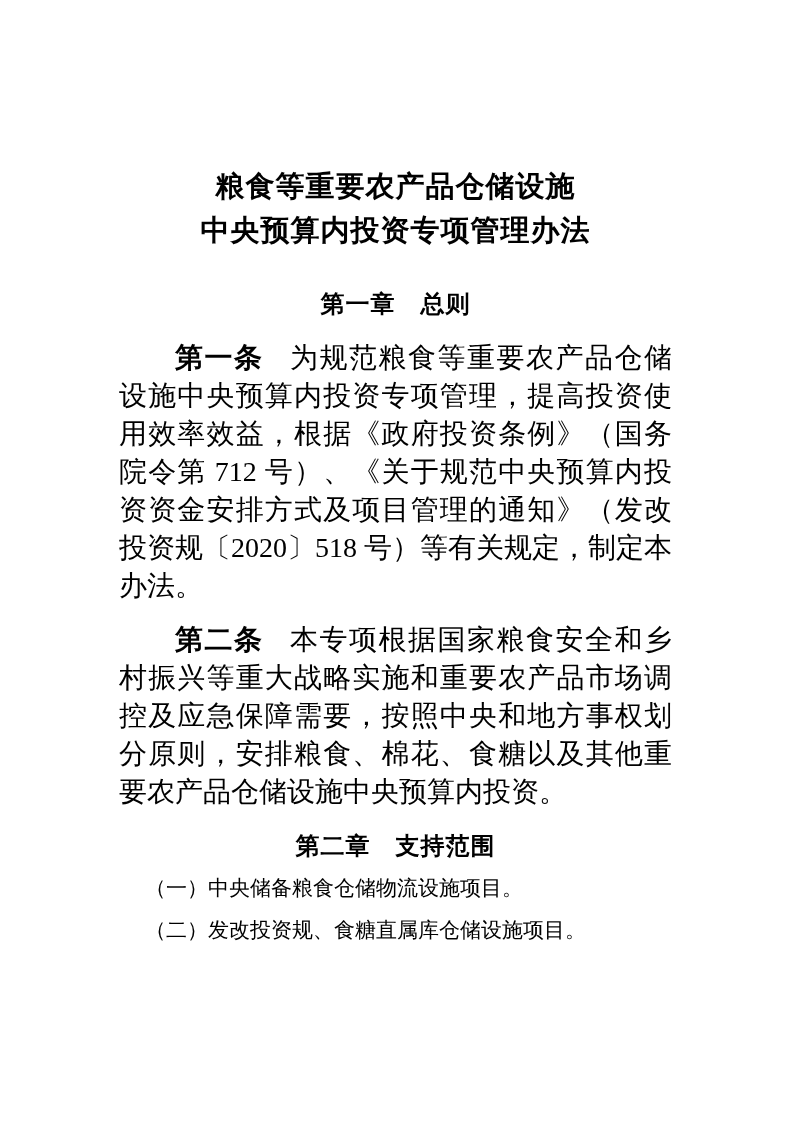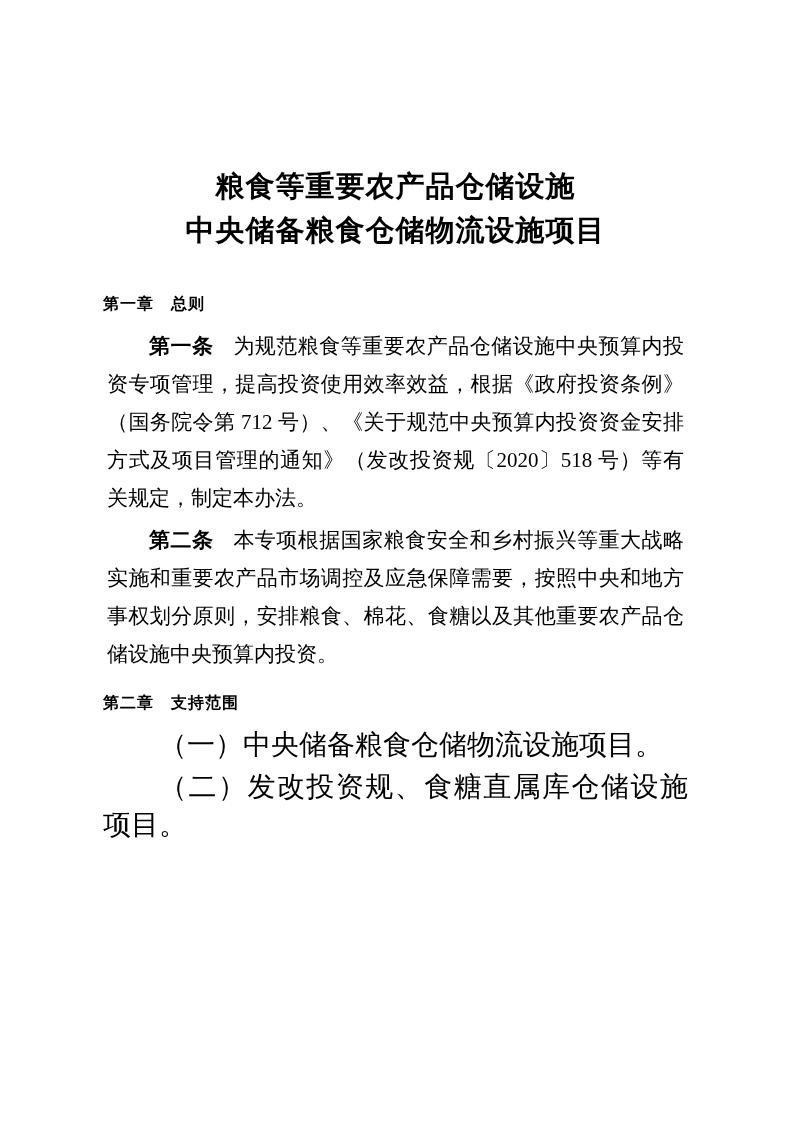--- a/index.html
+++ b/index.html
@@ -26,64 +26,65 @@
     font-weight: 700;
     line-height: 44px;
     text-align: center;
     letter-spacing: 1px;
   }
   .title-line {
     display: block;
   }
   .chapter-heading {
     margin: 0 0 3px 0;
-    font-size: 16px;
+    font-size: 24px;
     font-weight: 700;
     line-height: 38px;
+    text-align: center;
     font-family: "Liberation Sans", "DejaVu Sans", sans-serif;
     letter-spacing: 1px;
   }
   .chapter-heading.second {
     margin-top: 11px;
   }
   .article {
-    margin: 4px;
-    font-size: 21px;
+    margin: 16px;
+    font-size: 28px;
     line-height: 38px;
     text-align: justify;
     text-justify: inter-ideograph;
     text-indent: 2em;
     word-break: break-all;
   }
   .article + .article {
     margin-top: 4px;
   }
   .article-label {
     font-weight: 700;
     font-family: "Liberation Sans", "DejaVu Sans", sans-serif;
     margin-right: 0.95em;
   }
   .list-item {
     margin: 4px 0 0 0;
-    font-size: 28px;
+    font-size: 21px;
     line-height: 38px;
     text-align: justify;
     text-justify: inter-ideograph;
     text-indent: 2em;
     word-break: break-all;
   }
 </style>
 </head>
 <body>
 
 <div class="page">
 
   <h1 class="doc-title">
     <span class="title-line">粮食等重要农产品仓储设施</span>
-    <span class="title-line">中央储备粮食仓储物流设施项目</span>
+    <span class="title-line">中央预算内投资专项管理办法</span>
   </h1>
 
   <h2 class="chapter-heading">第一章　总则</h2>
 
   <p class="article">
     <span class="article-label">第一条</span><span>为规范粮食等重要农产品仓储设施中央预算内投资专项管理，提高投资使用效率效益，根据《政府投资条例》（国务院令第 712 号）、《关于规范中央预算内投资资金安排方式及项目管理的通知》（发改投资规〔2020〕518 号）等有关规定，制定本办法。</span>
   </p>
 
   <p class="article">
     <span class="article-label">第二条</span><span>本专项根据国家粮食安全和乡村振兴等重大战略实施和重要农产品市场调控及应急保障需要，按照中央和地方事权划分原则，安排粮食、棉花、食糖以及其他重要农产品仓储设施中央预算内投资。</span>

